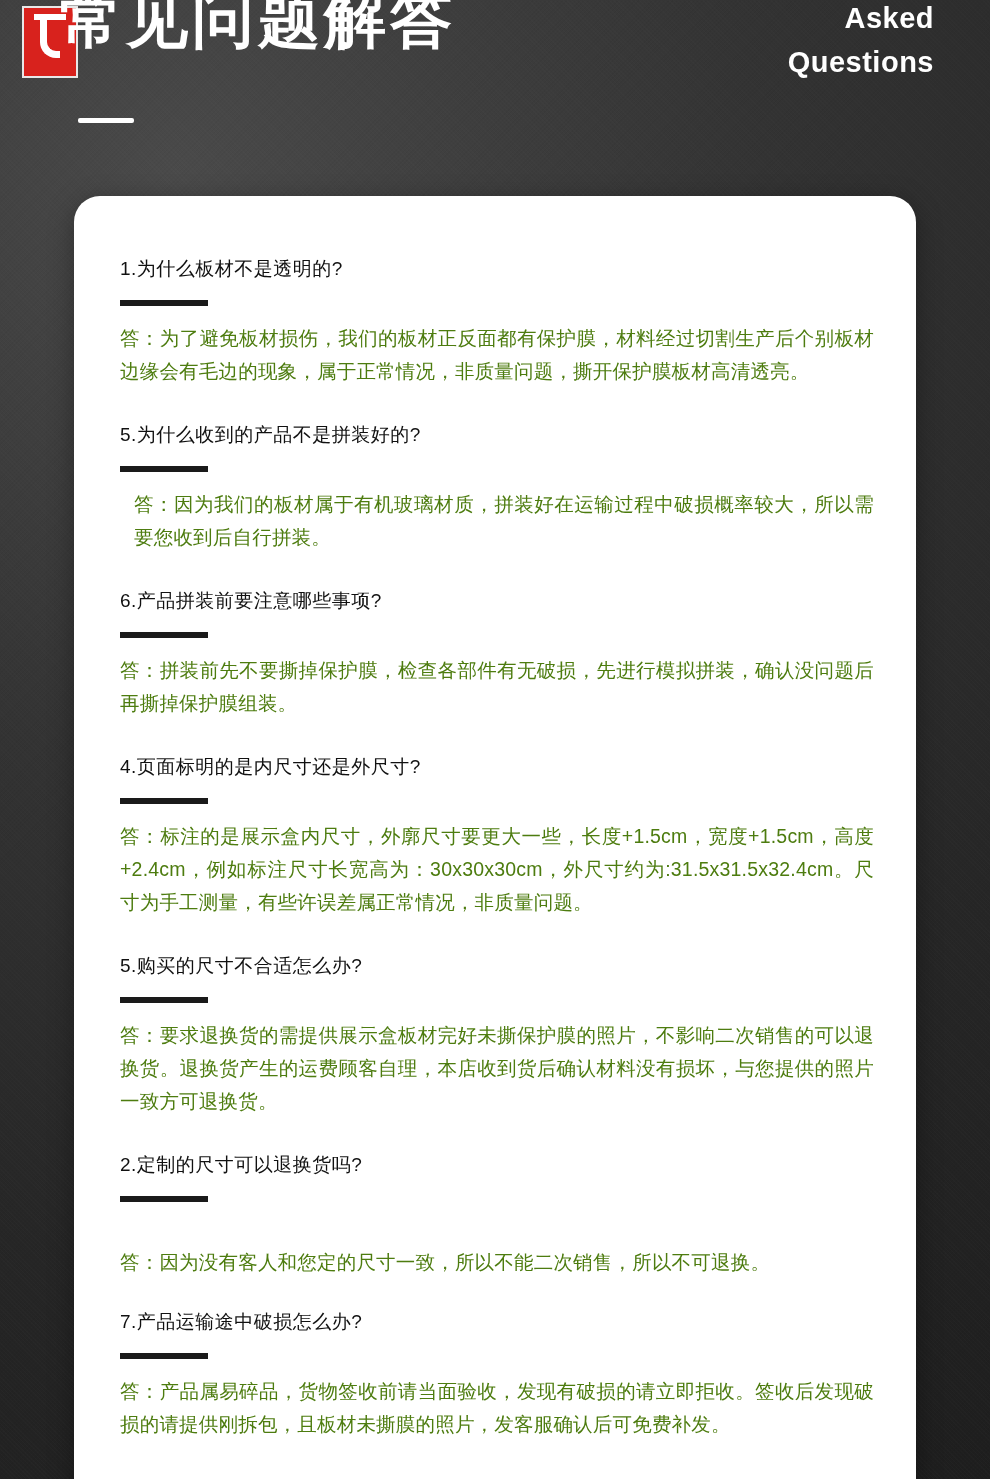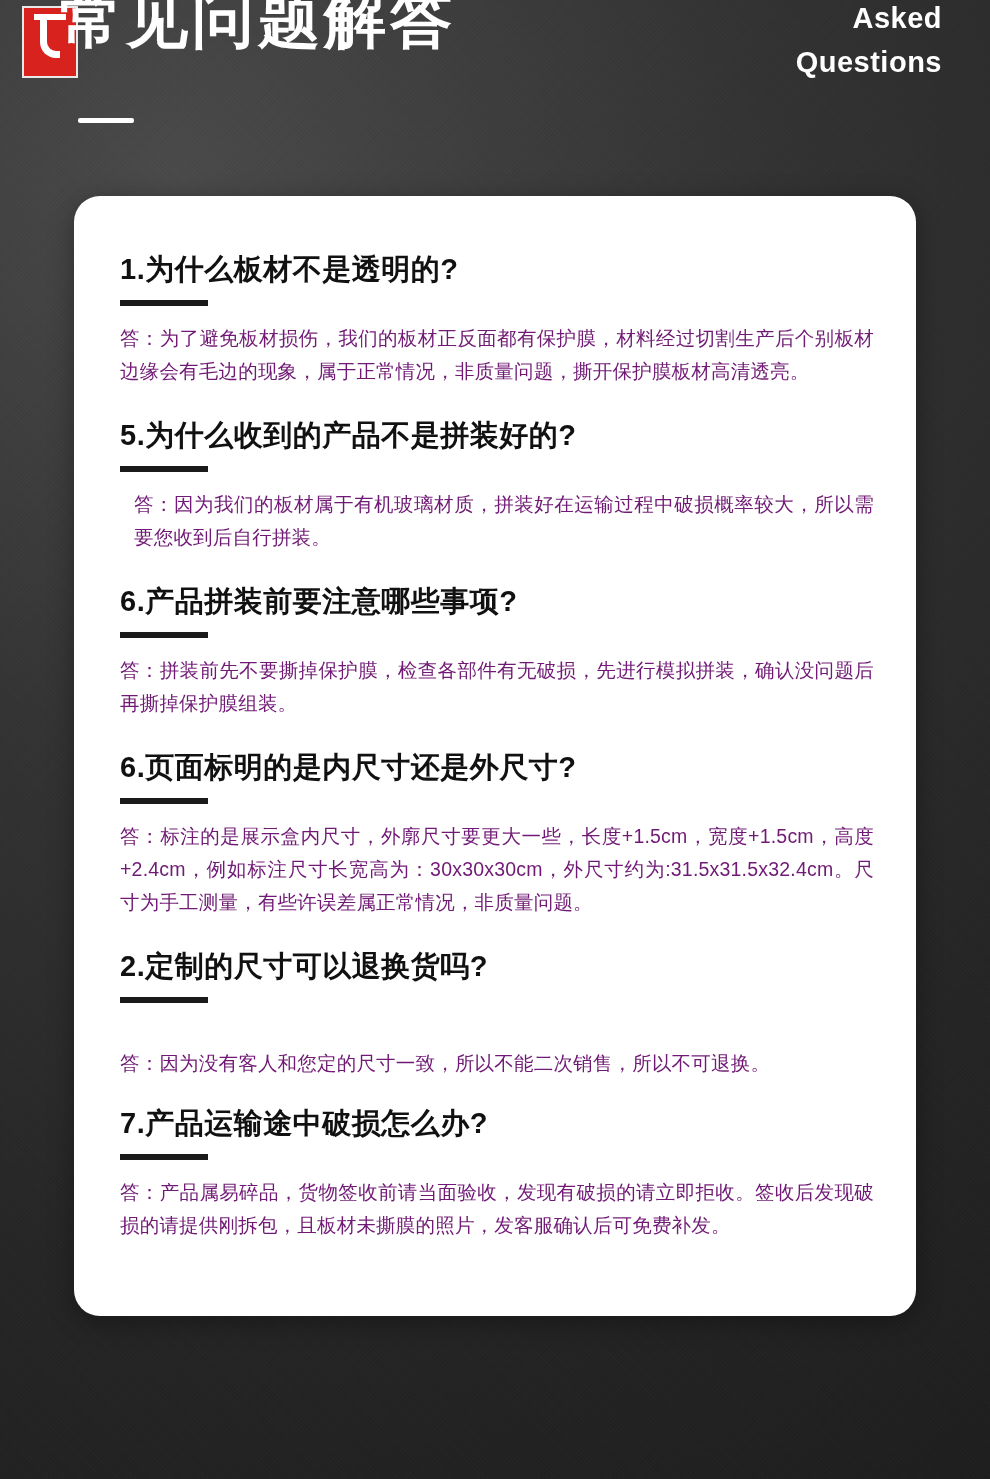--- a/index.html
+++ b/index.html
@@ -31,21 +31,21 @@
     background-image:
       repeating-linear-gradient(45deg, rgba(255,255,255,0.012) 0px, rgba(255,255,255,0.012) 1px, rgba(0,0,0,0) 1px, rgba(0,0,0,0) 3px),
       repeating-linear-gradient(-45deg, rgba(0,0,0,0.03) 0px, rgba(0,0,0,0.03) 1px, rgba(0,0,0,0) 1px, rgba(0,0,0,0) 3px);
   }
 
   
   .header {
     position: absolute;
     top: 0;
     left: 0;
-    right: 0;
+    right: 8px;
     height: 150px;
     padding-left: 25px;
   }
   .header-title-cn {
     position: absolute;
     left: 60px;
     top: -22px;
     font-size: 62px;
     font-weight: bold;
     color: #ffffff;
@@ -115,36 +115,36 @@
     background: #ffffff;
     border-radius: 26px;
     padding: 56px 34px 44px 34px;
     box-shadow: 0 6px 26px rgba(0,0,0,0.35);
   }
 
   .faq-item {
     margin-bottom: 6px;
   }
   .faq-q {
-    font-size: 29px;
-    font-weight: bold;
+    font-size: 19px;
+    font-weight: normal;
     color: #111111;
     letter-spacing: 0.5px;
     margin: 0 0 0 12px;
     line-height: 34px;
   }
   .faq-divider {
     width: 88px;
     height: 6px;
     background: #1a1a1a;
     margin: 14px 0 16px 12px;
   }
   .faq-a {
     font-size: 19.5px;
-    color: #701a75;
+    color: #4d7c0f;
     line-height: 33px;
     margin: 0 8px 30px 12px;
     letter-spacing: 0.2px;
     text-align: justify;
   }
   .faq-a.tight {
     margin-bottom: 26px;
     margin-top: 44px;
   }
   .faq-a.indent {
@@ -183,25 +183,30 @@
       <div class="faq-a indent">答：因为我们的板材属于有机玻璃材质，拼装好在运输过程中破损概率较大，所以需要您收到后自行拼装。</div>
     </div>
 
     <div class="faq-item">
       <div class="faq-q">6.产品拼装前要注意哪些事项?</div>
       <div class="faq-divider"></div>
       <div class="faq-a">答：拼装前先不要撕掉保护膜，检查各部件有无破损，先进行模拟拼装，确认没问题后再撕掉保护膜组装。</div>
     </div>
 
     <div class="faq-item">
-      <div class="faq-q">6.页面标明的是内尺寸还是外尺寸?</div>
+      <div class="faq-q">4.页面标明的是内尺寸还是外尺寸?</div>
       <div class="faq-divider"></div>
       <div class="faq-a">答：标注的是展示盒内尺寸，外廓尺寸要更大一些，长度+1.5cm，宽度+1.5cm，高度+2.4cm，例如标注尺寸长宽高为：30x30x30cm，外尺寸约为:31.5x31.5x32.4cm。尺寸为手工测量，有些许误差属正常情况，非质量问题。</div>
     </div>
 
+    <div class="faq-item">
+      <div class="faq-q">5.购买的尺寸不合适怎么办?</div>
+      <div class="faq-divider"></div>
+      <div class="faq-a">答：要求退换货的需提供展示盒板材完好未撕保护膜的照片，不影响二次销售的可以退换货。退换货产生的运费顾客自理，本店收到货后确认材料没有损坏，与您提供的照片一致方可退换货。</div>
+    </div>
 
     <div class="faq-item">
       <div class="faq-q">2.定制的尺寸可以退换货吗?</div>
       <div class="faq-divider"></div>
       <div class="faq-a tight">答：因为没有客人和您定的尺寸一致，所以不能二次销售，所以不可退换。</div>
     </div>
 
     <div class="faq-item">
       <div class="faq-q">7.产品运输途中破损怎么办?</div>
       <div class="faq-divider"></div>

